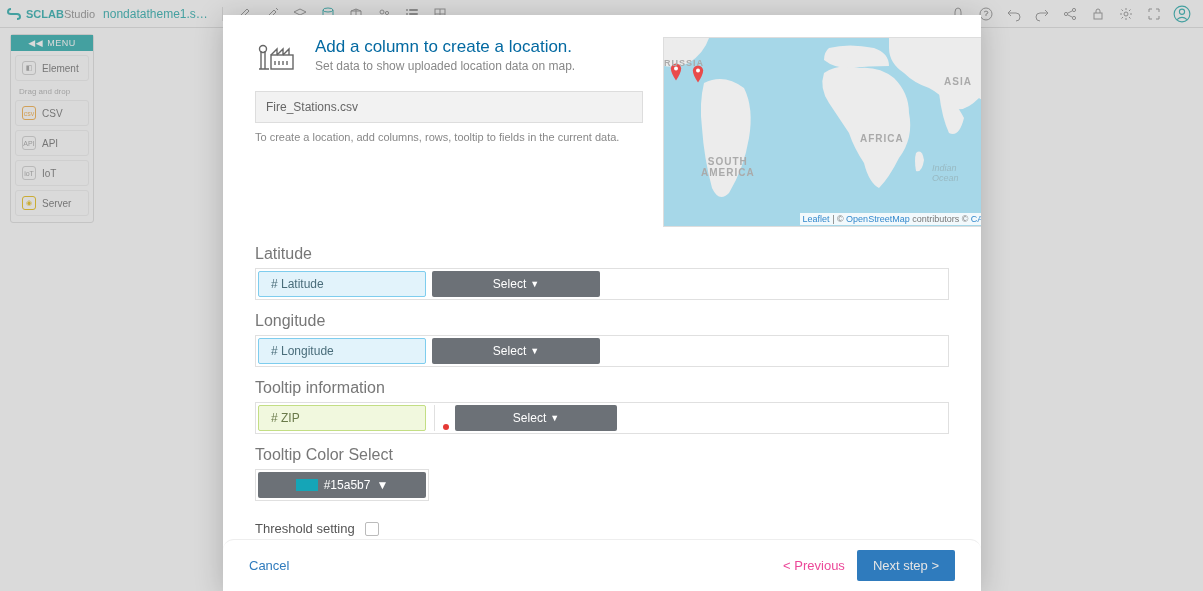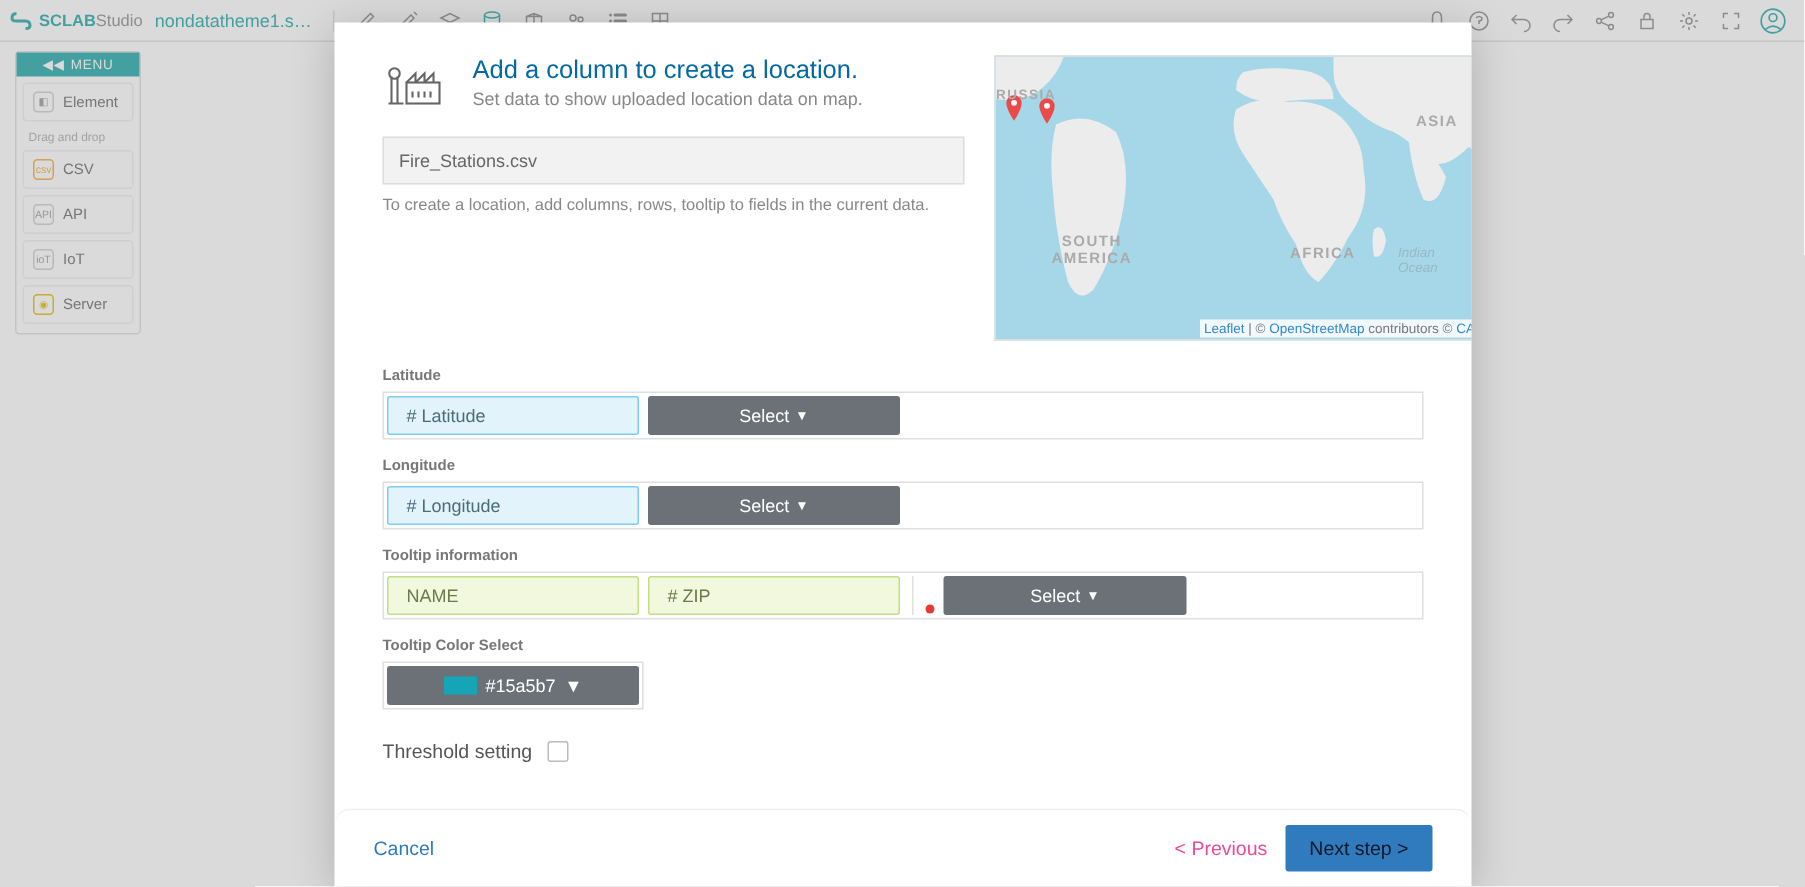--- a/index.html
+++ b/index.html
@@ -213,21 +213,21 @@
   right: 2px;
   background: rgba(255,255,255,0.85);
   font-size: 9px;
   padding: 1px 3px;
   color: #777;
 }
 .map-attr a { color: #3388cc; text-decoration: none; }
 
 
 .form { margin-top: 18px; }
-.field-label { font-size: 10px; color: #777; margin-bottom: 5px; margin-top: 12px; font-weight: bold; }
+.field-label { font-size: 16px; color: #777; margin-bottom: 5px; margin-top: 12px; }
 .row-bar {
   display: flex;
   gap: 6px;
   align-items: center;
   border: 1px solid #e0e0e0;
   padding: 2px;
 }
 .chip {
   height: 26px;
   display: flex;
@@ -321,21 +321,21 @@
 .foot-spacer { flex: 1; }
 .btn-prev {
   color: #ec4899;
   font-size: 13px;
   cursor: pointer;
   background: none;
   border: none;
 }
 .btn-next {
   background: #2f7bbd;
-  color: #0f172a;
+  color: #e5e5e5;
   border: none;
   padding: 8px 16px;
   font-size: 13px;
   cursor: pointer;
   border-radius: 2px;
 }
 
 svg { display: block; }
 </style>
 </head>
@@ -536,21 +536,21 @@
           </svg>
 
           <svg class="pin" style="left:6px; top:24px;" width="14" height="20" viewBox="0 0 14 20">
               <path d="M7 0 A6 6 0 0 1 13 6 Q13 11 7 20 Q1 11 1 6 A6 6 0 0 1 7 0 Z" fill="#e94a4a"></path>
               <circle cx="7" cy="6" r="2.3" fill="#fff"></circle>
             </svg>
           <svg class="pin" style="left:28px; top:26px;" width="14" height="20" viewBox="0 0 14 20">
               <path d="M7 0 A6 6 0 0 1 13 6 Q13 11 7 20 Q1 11 1 6 A6 6 0 0 1 7 0 Z" fill="#e94a4a"></path>
               <circle cx="7" cy="6" r="2.3" fill="#fff"></circle>
             </svg>
-          <div class="continent-label" style="left:196px; top:95px;margin-top:31px;">AFRICA</div>
+          <div class="continent-label" style="left:196px; top:95px;">AFRICA</div>
           <div class="continent-label" style="left:280px; top:38px;">ASIA</div>
           <div class="continent-label" style="left:0px; top:20px; font-size:9px;">RUSSIA</div>
           <div class="continent-label" style="left:37px; top:118px; white-space:pre; text-align:center;">SOUTH
 AMERICA</div>
           <div class="ocean-label" style="left:268px; top:125px; white-space:pre;">Indian
 Ocean</div>
           <div class="map-attr">
             <a>Leaflet</a><span> | © </span><a>OpenStreetMap</a><span> contributors © </span><a>CARTO</a>
           </div>
         </div>
@@ -572,21 +572,20 @@
         <div class="chip blue"># Longitude</div>
         <button class="btn-select">
             <span>Select</span>
             <span class="caret">▼</span>
           </button>
       </div>
 
       <div class="field-label">Tooltip information</div>
       <div class="row-tooltip">
         <div class="row-bar" style="align-items:center;">
-          <div class="chip green">NAME</div>
           <div class="chip green"># ZIP</div>
           <div style="border-left:1px solid #e0e0e0; height:26px; margin:0 0 0 2px;"></div>
           <span class="dot-red"></span>
           <button class="btn-select wider">
               <span>Select</span>
               <span class="caret">▼</span>
             </button>
         </div>
       </div>
 

